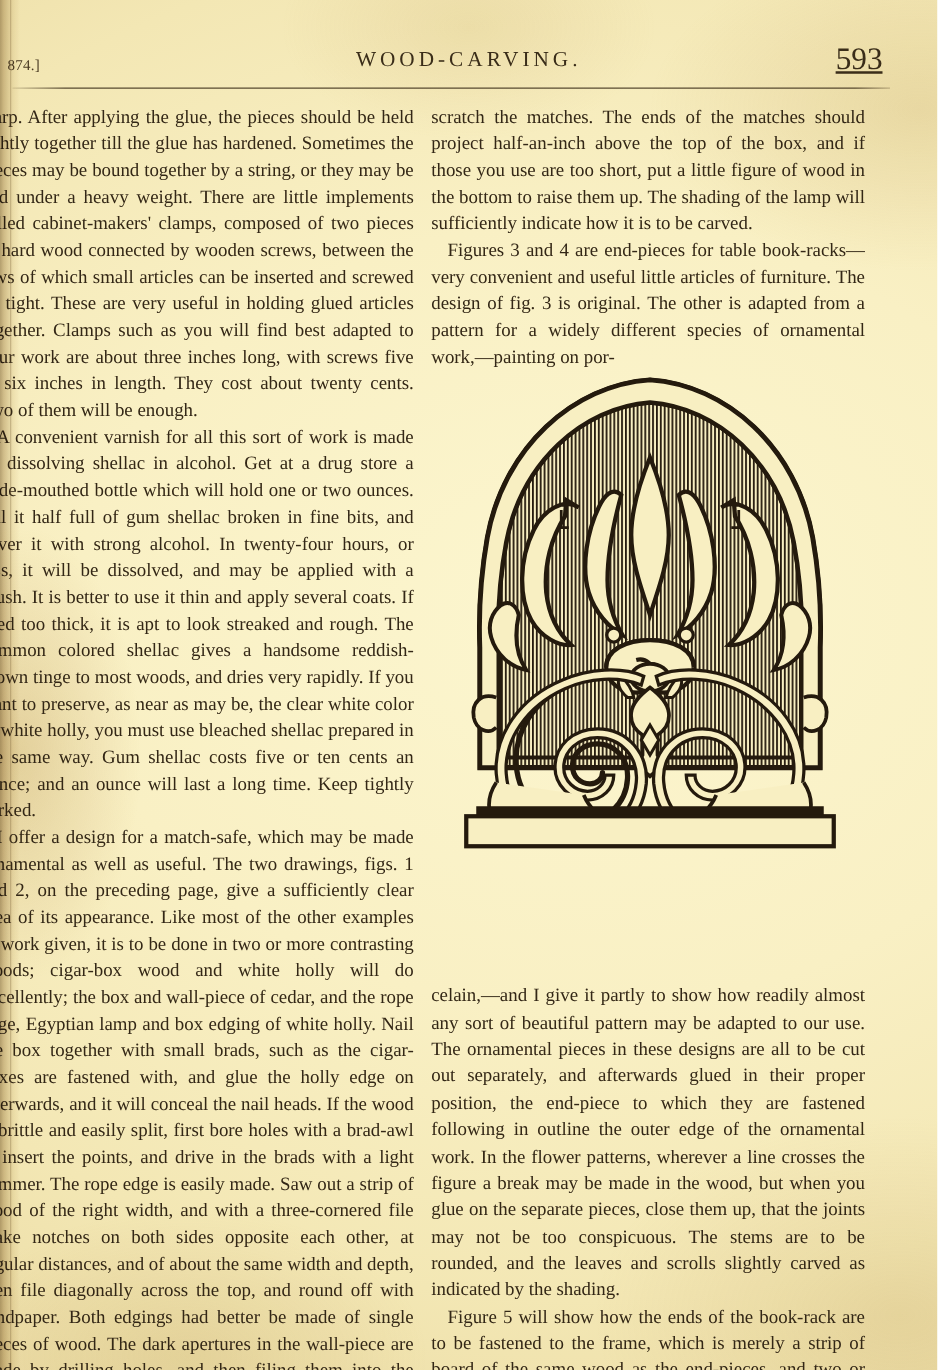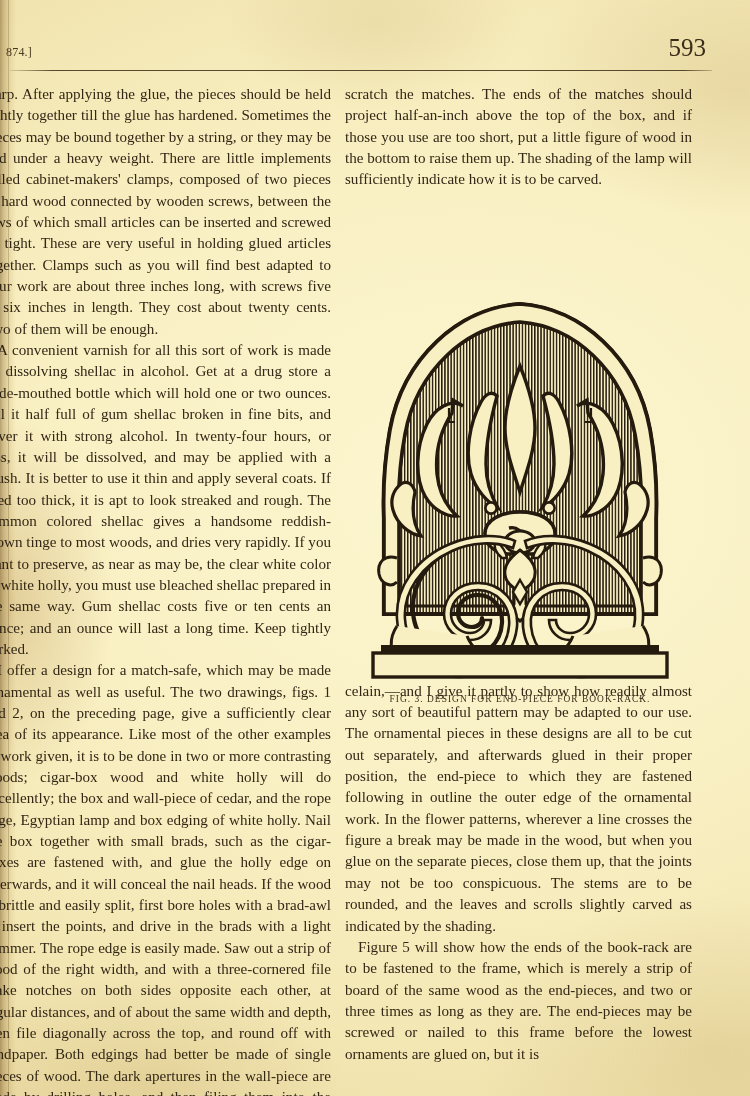--- a/index.html
+++ b/index.html
@@ -84,20 +84,21 @@
     letter-spacing: 3.2px;
     color: #3a2d19;
     font-family: "Liberation Serif", serif;
   }
   .runhead .folio-right {
     position: absolute;
     right: 44px; top: -2px;
     font-size: 25px;
     color: #3a2d19;
     font-family: "Liberation Serif", serif;
+    text-decoration: underline;
   }
   .rule {
     position: absolute;
     left: 10px;
     right: 38px;
     top: 70px;
     height: 1px;
     background: linear-gradient(to right, rgba(90,70,40,0.15), rgba(60,46,24,0.85) 6%, rgba(60,46,24,0.85) 96%, rgba(90,70,40,0.3));
     z-index: 4;
   }
@@ -153,32 +154,34 @@
 </head>
 <body>
 
 <div id="page">
 
   <div class="gutter"></div>
   <div class="gutter-line"></div>
 
   <div class="runhead">
     <div class="folio-left">874.]</div>
+    <div class="title">WOOD-CARVING.</div>
     <div class="folio-right">593</div>
   </div>
   <div class="rule"></div>
 
   <div class="col col-left">
     <p>warp.  After applying the glue, the pieces should be held tightly together till the glue has hardened.  Sometimes the pieces may be bound together by a string, or they may be laid under a heavy weight.  There are little implements called cabinet-makers' clamps, composed of two pieces of hard wood connected by wooden screws, between the jaws of which small articles can be inserted and screwed up tight.  These are very useful in holding glued articles together.  Clamps such as you will find best adapted to your work are about three inches long, with screws five or six inches in length.  They cost about twenty cents.  Two of them will be enough.</p>
     <p class="ind">A convenient varnish for all this sort of work is made by dissolving shellac in alcohol.  Get at a drug store a wide-mouthed bottle which will hold one or two ounces.  Fill it half full of gum shellac broken in fine bits, and cover it with strong alcohol.  In twenty-four hours, or less, it will be dissolved, and may be applied with a brush.  It is better to use it thin and apply several coats.  If used too thick, it is apt to look streaked and rough.  The common colored shellac gives a handsome reddish-brown tinge to most woods, and dries very rapidly.  If you want to preserve, as near as may be, the clear white color of white holly, you must use bleached shellac prepared in the same way.  Gum shellac costs five or ten cents an ounce; and an ounce will last a long time.  Keep tightly corked.</p>
     <p class="ind">I offer a design for a match-safe, which may be made ornamental as well as useful.  The two drawings, figs. 1 and 2, on the preceding page, give a sufficiently clear idea of its appearance.  Like most of the other examples of work given, it is to be done in two or more contrasting woods; cigar-box wood and white holly will do excellently; the box and wall-piece of cedar, and the rope edge, Egyptian lamp and box edging of white holly.  Nail the box together with small brads, such as the cigar-boxes are fastened with, and glue the holly edge on afterwards, and it will conceal the nail heads.  If the wood is brittle and easily split, first bore holes with a brad-awl to insert the points, and drive in the brads with a light hammer.  The rope edge is easily made.  Saw out a strip of wood of the right width, and with a three-cornered file make notches on both sides opposite each other, at regular distances, and of about the same width and depth, then file diagonally across the top, and round off with sandpaper.  Both edgings had better be made of single pieces of wood.  The dark apertures in the wall-piece are made by drilling holes, and then filing them into the desired shape.  The safe can be hung up by these, A piece of fine sand or emery-paper is to be glued on to the right-hand end of the box, on which to</p>
   </div>
 
   <div class="col col-right">
     <p>scratch the matches.  The ends of the matches should project half-an-inch above the top of the box, and if those you use are too short, put a little figure of wood in the bottom to raise them up.  The shading of the lamp will sufficiently indicate how it is to be carved.</p>
+    <p class="ind">Figures 3 and 4 are end-pieces for table book-racks—very convenient and useful little articles of furniture.  The design of fig. 3 is original.  The other is adapted from a pattern for a widely different species of ornamental work,—painting on por-</p>
     <div class="fig-block"></div>
     <p>celain,—and I give it partly to show how readily almost any sort of beautiful pattern may be adapted to our use.  The ornamental pieces in these designs are all to be cut out separately, and afterwards glued in their proper position, the end-piece to which they are fastened following in outline the outer edge of the ornamental work.  In the flower patterns, wherever a line crosses the figure a break may be made in the wood, but when you glue on the separate pieces, close them up, that the joints may not be too conspicuous.  The stems are to be rounded, and the leaves and scrolls slightly carved as indicated by the shading.</p>
     <p class="ind">Figure 5 will show how the ends of the book-rack are to be fastened to the frame, which is merely a strip of board of the same wood as the end-pieces, and two or three times as long as they are.  The end-pieces may be screwed or nailed to this frame before the lowest ornaments are glued on, but it is</p>
   </div>
 
   <div class="figure">
     <svg width="350" height="392" viewBox="0 0 350 392">
       <defs>
 
         <pattern id="hatch" width="3.1" height="8" patternUnits="userSpaceOnUse">
@@ -390,16 +393,15 @@
 
       <path d="M 52 330 C 44 342, 44 356, 54 366 L 150 366 C 136 360, 126 350, 122 340" fill="#f8efc2" stroke="#241a0d" stroke-width="3"></path>
       <path d="M 298 330 C 306 342, 306 356, 296 366 L 200 366 C 214 360, 224 350, 228 340" fill="#f8efc2" stroke="#241a0d" stroke-width="3"></path>
 
       <g>
         <rect x="36" y="349" width="278" height="8" fill="#241a0d"></rect>
         <rect x="28" y="357" width="294" height="24" fill="#f8efc2" stroke="#241a0d" stroke-width="3.4"></rect>
       </g>
     </svg>
 
-    <div class="fig-caption">FIG. 3.   DESIGN FOR END-PIECE FOR BOOK-RACK.</div>
   </div>
 
 </div>
 
 </body></html>

